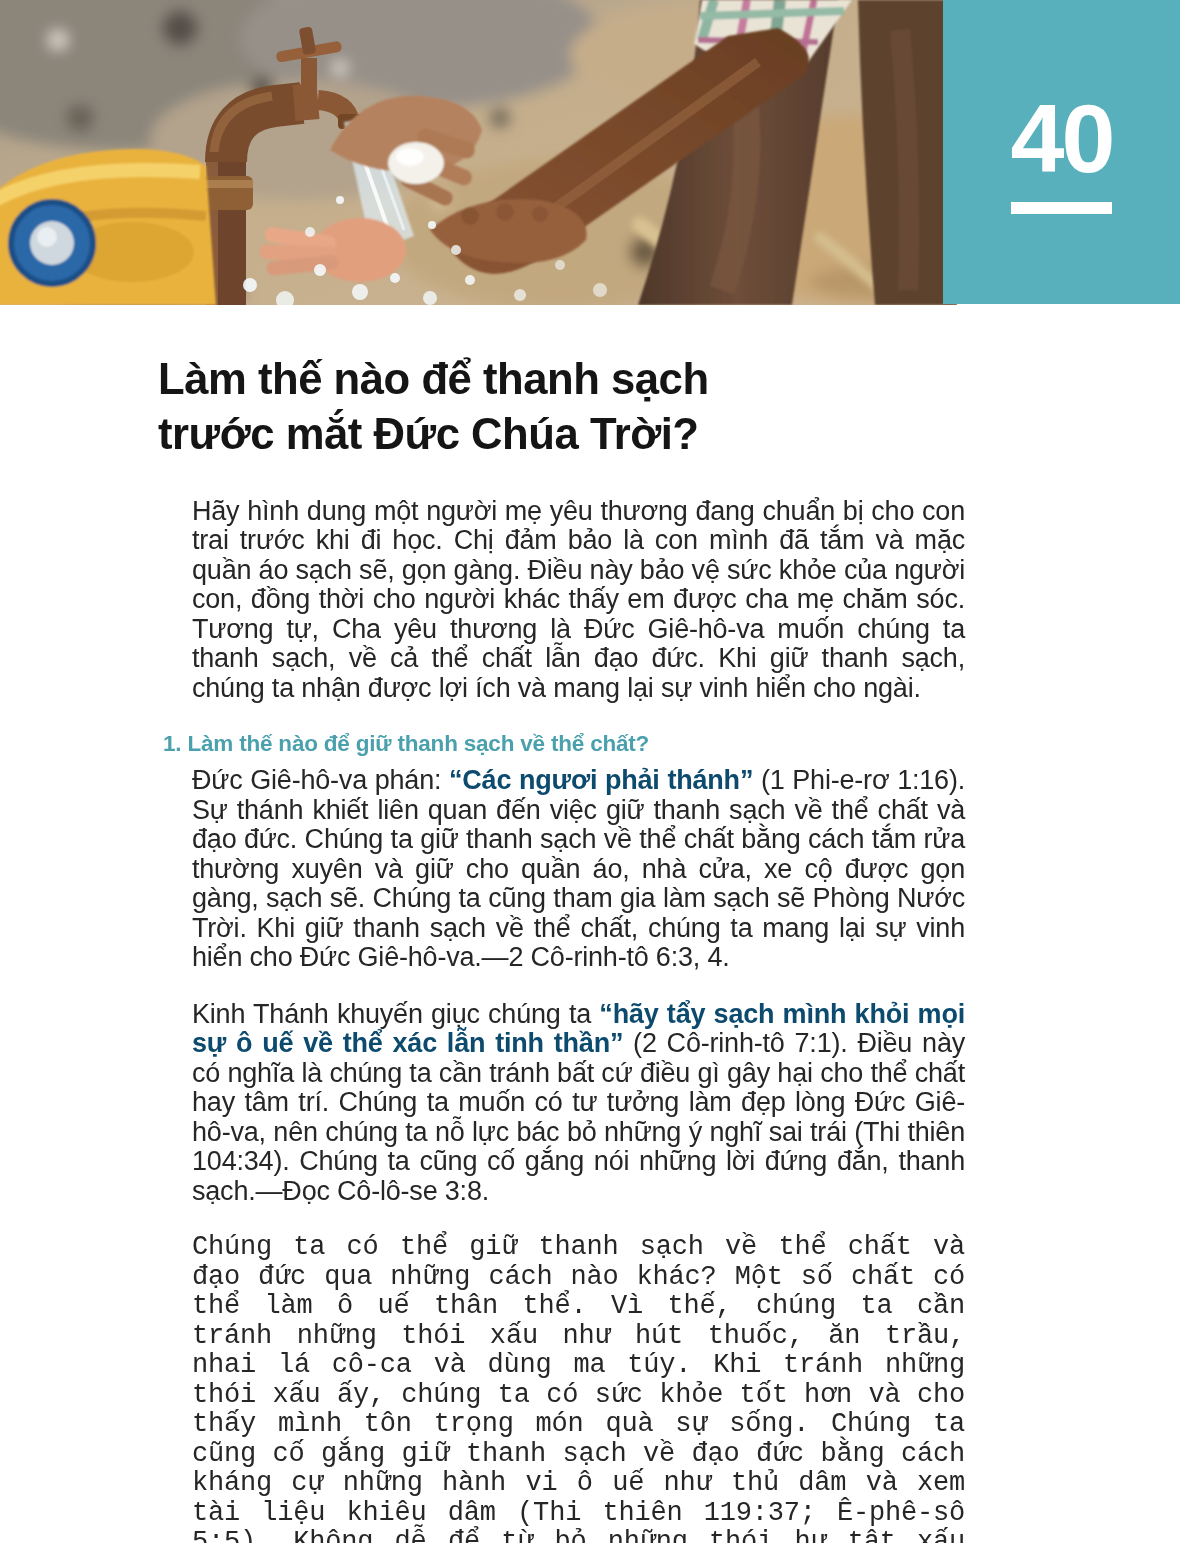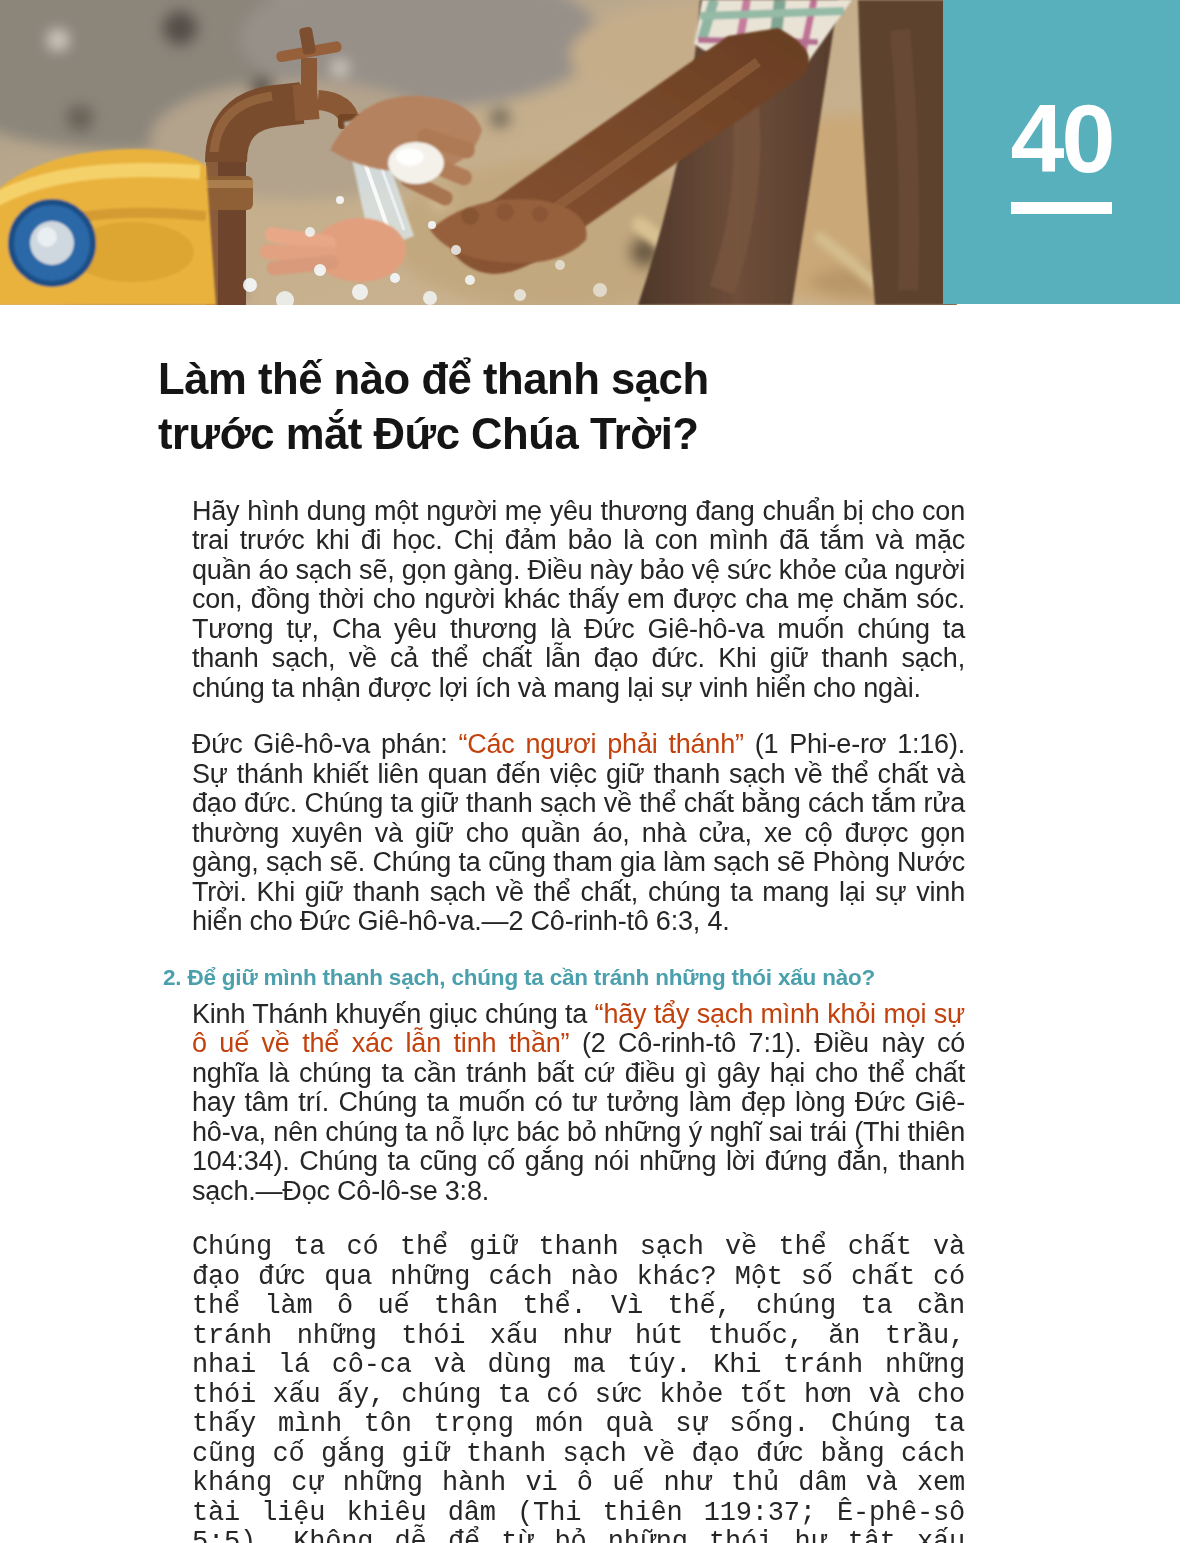--- a/index.html
+++ b/index.html
@@ -16,21 +16,21 @@
   .content{position:absolute;top:305px;left:0;width:1200px;}
   .title{margin:47px 0 0 158px;width:760px;font-size:45px;font-weight:bold;color:#151515;
          line-height:1.22;letter-spacing:-0.5px;transform:scaleX(0.97);transform-origin:left top;}
   .body-par{margin-left:192px;width:773px;font-size:27px;line-height:29.5px;color:#262626;
             text-align:justify;letter-spacing:-0.2px;}
   .intro{margin-top:35px;}
   .q-heading{margin:23px 0 0 163px;width:802px;font-size:22.5px;font-weight:bold;
              color:#4aa0ad;line-height:1.2;letter-spacing:-0.2px;}
   .q-par{margin-top:9px;}
   .q-par2{margin-top:5px;font-family:Liberation Mono, monospace;}
-  .body-par b{font-weight:normal;color:#c2410c;}
+  .body-par b{font-weight:bold;color:#0c4a6e;}
 </style>
 </head>
 <body>
 
 <div class="page">
 
   <svg class="photo" viewBox="0 0 957 305" preserveAspectRatio="none">
     <defs>
       <filter id="b6" x="-30%" y="-30%" width="160%" height="160%">
           <feGaussianBlur stdDeviation="7"></feGaussianBlur>
@@ -182,20 +182,20 @@
   <div class="badge">
     <div class="badge-num">40</div>
     <div class="badge-bar"></div>
   </div>
 
   <div class="content">
     <h1 class="title"><span>Làm thế nào để thanh sạch</span><br><span>trước mắt Đức Chúa Trời?</span></h1>
 
     <p class="body-par intro">Hãy hình dung một người mẹ yêu thương đang chuẩn bị cho con trai trước khi đi học. Chị đảm bảo là con mình đã tắm và mặc quần áo sạch sẽ, gọn gàng. Điều này bảo vệ sức khỏe của người con, đồng thời cho người khác thấy em được cha mẹ chăm sóc. Tương tự, Cha yêu thương là Đức Giê-hô-va muốn chúng ta thanh sạch, về cả thể chất lẫn đạo đức. Khi giữ thanh sạch, chúng ta nhận được lợi ích và mang lại sự vinh hiển cho ngài.</p>
 
+    <h2 class="q-heading">1. Làm thế nào để giữ thanh sạch về thể chất?</h2>
     <p class="body-par q-par"><span>Đức Giê-hô-va phán: </span><b>“Các ngươi phải thánh”</b><span> (1 Phi-e-rơ 1:16). Sự thánh khiết liên quan đến việc giữ thanh sạch về thể chất và đạo đức. Chúng ta giữ thanh sạch về thể chất bằng cách tắm rửa thường xuyên và giữ cho quần áo, nhà cửa, xe cộ được gọn gàng, sạch sẽ. Chúng ta cũng tham gia làm sạch sẽ Phòng Nước Trời. Khi giữ thanh sạch về thể chất, chúng ta mang lại sự vinh hiển cho Đức Giê-hô-va.—2 Cô-rinh-tô 6:3, 4.</span></p>
 
-    <h2 class="q-heading">2. Để giữ mình thanh sạch, chúng ta cần tránh những thói xấu nào?</h2>
     <p class="body-par q-par"><span>Kinh Thánh khuyến giục chúng ta </span><b>“hãy tẩy sạch mình khỏi mọi sự ô uế về thể xác lẫn tinh thần”</b><span> (2 Cô-rinh-tô 7:1). Điều này có nghĩa là chúng ta cần tránh bất cứ điều gì gây hại cho thể chất hay tâm trí. Chúng ta muốn có tư tưởng làm đẹp lòng Đức Giê-hô-va, nên chúng ta nỗ lực bác bỏ những ý nghĩ sai trái (Thi thiên 104:34). Chúng ta cũng cố gắng nói những lời đứng đắn, thanh sạch.—Đọc Cô-lô-se 3:8.</span></p>
     <p class="body-par q-par2">Chúng ta có thể giữ thanh sạch về thể chất và đạo đức qua những cách nào khác? Một số chất có thể làm ô uế thân thể. Vì thế, chúng ta cần tránh những thói xấu như hút thuốc, ăn trầu, nhai lá cô-ca và dùng ma túy. Khi tránh những thói xấu ấy, chúng ta có sức khỏe tốt hơn và cho thấy mình tôn trọng món quà sự sống. Chúng ta cũng cố gắng giữ thanh sạch về đạo đức bằng cách kháng cự những hành vi ô uế như thủ dâm và xem tài liệu khiêu dâm (Thi thiên 119:37; Ê-phê-sô 5:5). Không dễ để từ bỏ những thói hư tật xấu ấy, nhưng Đức Giê-hô-va có thể giúp chúng ta thành công.—Đọc Ê-sai 41:13.</p>
   </div>
 
 </div>
 
 </body></html>

